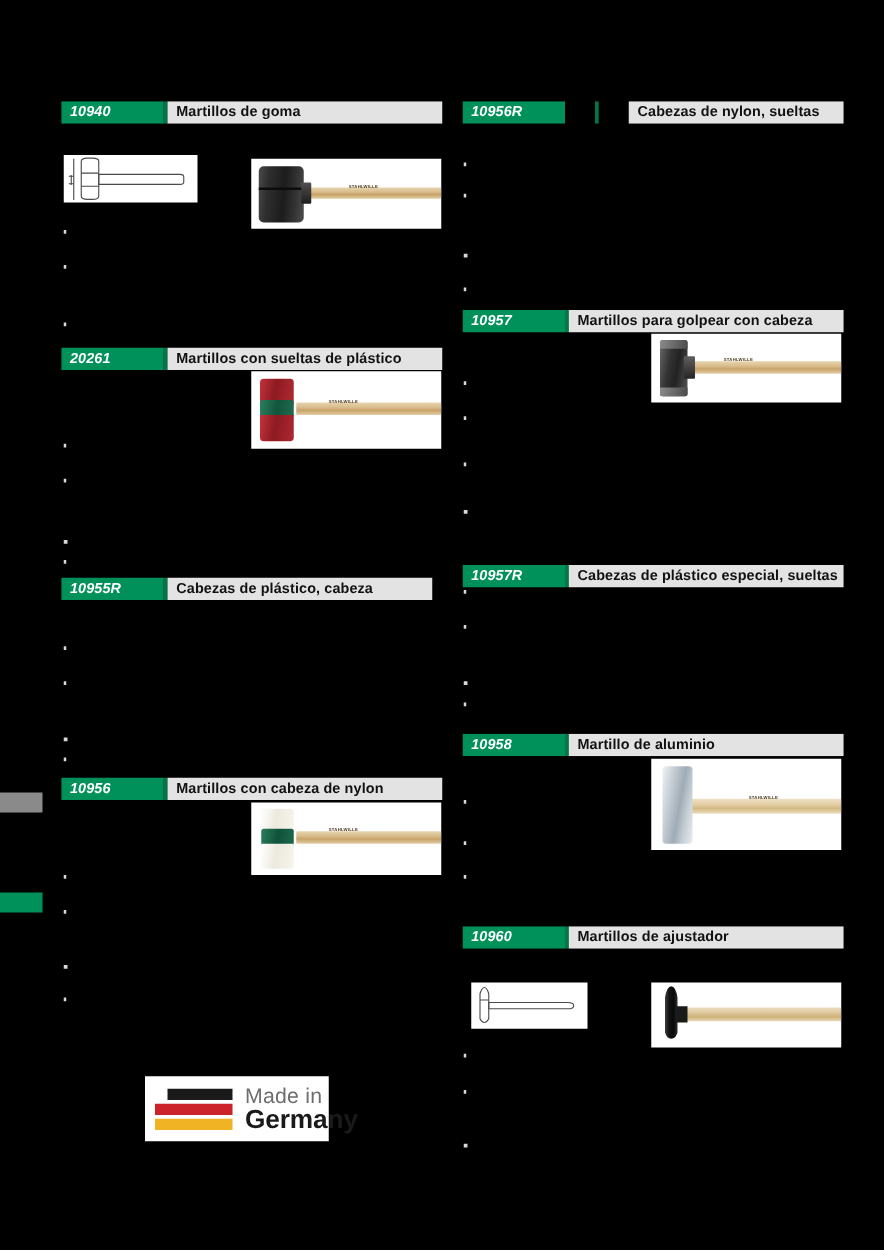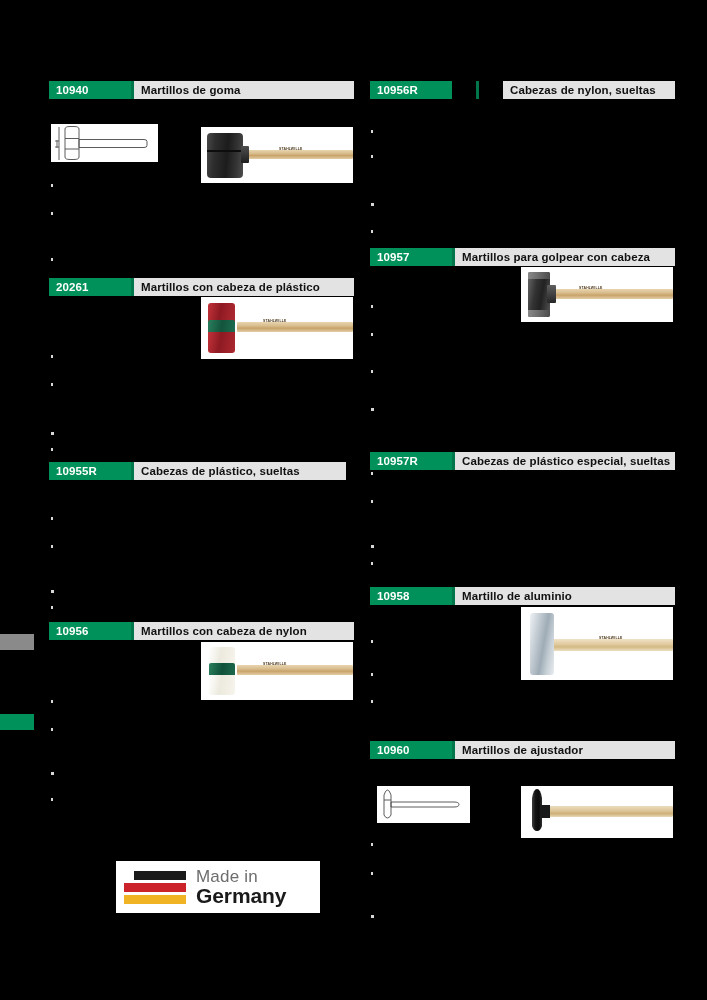--- a/index.html
+++ b/index.html
@@ -20,20 +20,21 @@
     align-items: stretch; overflow: hidden;
   }
   .sec-code {
     width: 82px; flex: 0 0 82px;
     background: #00915a;
     color: #ffffff;
     font-size: 11.5px; font-weight: bold;
     display: flex; align-items: center;
     padding-left: 7px;
     letter-spacing: .1px;
+    font-style: italic;
   }
   .sec-divider { width: 3px; flex: 0 0 3px; background: #00764a; }
   .sec-title {
     flex: 1 1 auto; background: #e3e3e3; color: #111111;
     font-size: 11.5px; font-weight: bold;
     display: flex; align-items: center;
     padding-left: 7px; letter-spacing: .1px;
     white-space: nowrap;
   }
 
@@ -81,27 +82,27 @@
 
   <div class="sec-header" style="left:49px;top:81px;width:305px;">
     <div class="sec-code">10940</div>
     <div class="sec-divider"></div>
     <div class="sec-title">Martillos de goma</div>
   </div>
 
   <div class="sec-header" style="left:49px;top:278px;width:305px;">
     <div class="sec-code">20261</div>
     <div class="sec-divider"></div>
-    <div class="sec-title">Martillos con cabeza de plástico</div>
+    <div class="sec-title">Martillos con sueltas de plástico</div>
   </div>
 
   <div class="sec-header" style="left:49px;top:462px;width:297px;">
     <div class="sec-code">10955R</div>
     <div class="sec-divider"></div>
-    <div class="sec-title">Cabezas de plástico, sueltas</div>
+    <div class="sec-title">Cabezas de plástico, cabeza</div>
   </div>
 
   <div class="sec-header" style="left:49px;top:622px;width:305px;">
     <div class="sec-code">10956</div>
     <div class="sec-divider"></div>
     <div class="sec-title">Martillos con cabeza de nylon</div>
   </div>
 
   <div class="sec-header" style="left:370px;top:81px;width:305px;gap:24px;">
     <div class="sec-code">10956R</div>
@@ -228,21 +229,21 @@
           <stop offset="0.35" stop-color="#121212"></stop>
           <stop offset="0.7" stop-color="#090909"></stop>
           <stop offset="1" stop-color="#2e2e2e"></stop>
         </linearGradient>
       </defs>
       <path d="M9 12 q1.5 -9 5 -9 q3.5 0 5 9 v28 q-1.5 5 -5 5 q-3.5 0 -5 -5 z" fill="url(#fhg)"></path>
       <rect x="18" y="19" width="9" height="13" fill="#1a1a1a"></rect>
     </svg>
   </div>
 
-  <div class="mig" style="left:116px;top:861px;width:204px;height:52px;">
+  <div class="mig" style="left:116px;top:861px;width:147px;height:52px;">
     <div class="flag" style="margin-left:8px;width:62px;">
       <div style="background:#1a1a1a;width:52px;margin-left:10px;"></div>
       <div style="background:#cc2229;width:62px;margin-top:3px;"></div>
       <div style="background:#f0b323;width:62px;margin-top:3px;"></div>
     </div>
     <div class="mig-txt" style="margin-left:10px;">
       <span class="mig-made">Made in</span>
       <span class="mig-ger">Germany</span>
     </div>
   </div>

